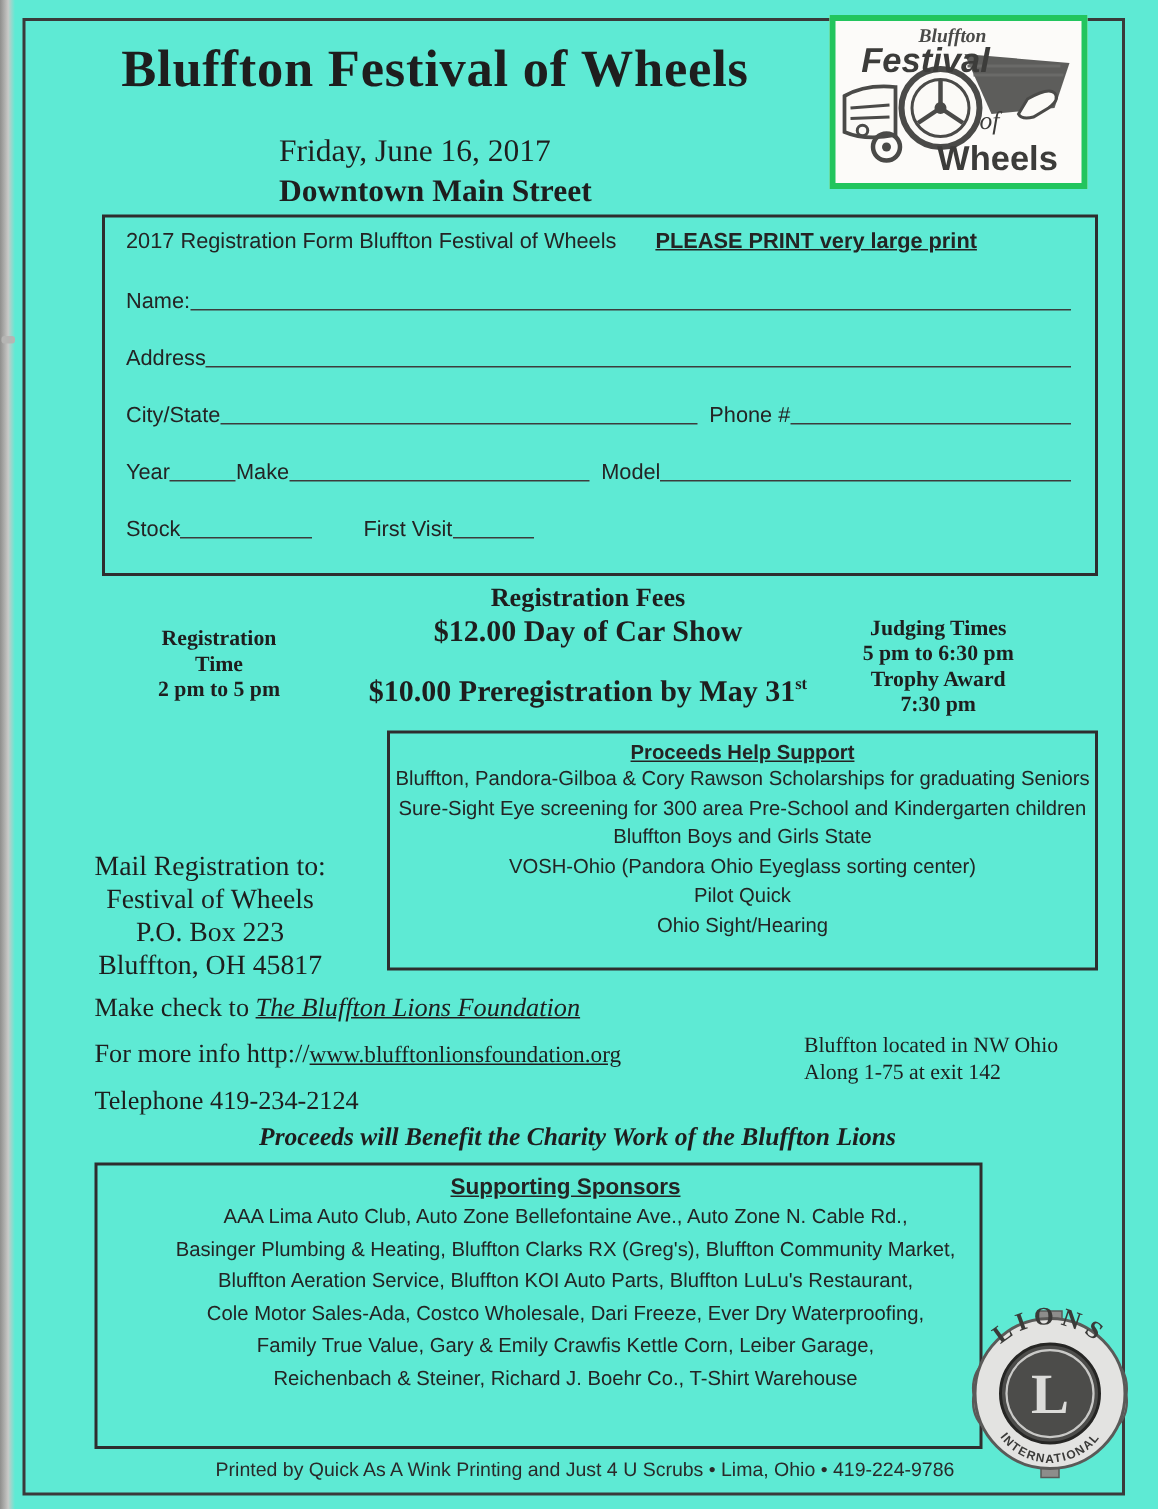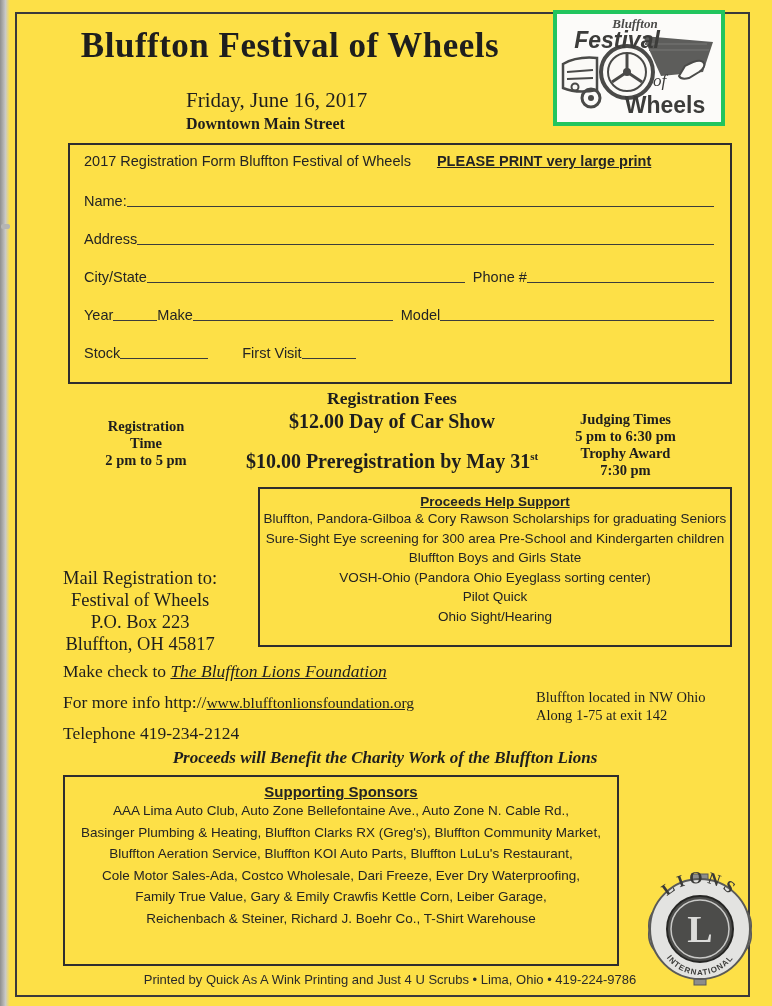--- a/index.html
+++ b/index.html
@@ -1,30 +1,30 @@
 <!DOCTYPE html>
 <html><head>
 <meta charset="utf-8">
 <style>
   html,body{margin:0;padding:0;background:#dcdcda;}
   .scan{
     position:relative;width:772px;height:1006px;margin:0 auto;
-    background:#fde047;overflow:hidden;
+    background:#5eead4;overflow:hidden;
     font-family:"Liberation Serif",serif;color:#1e1e1e;
   }
   .scan-edge{position:absolute;left:0;top:0;width:10px;height:1006px;
     background:linear-gradient(90deg,#8f8f8d 0,#c9c9c7 55%,rgba(251,250,247,0) 100%);}
   .scan-mark{position:absolute;left:1px;top:224px;width:9px;height:5px;background:#b5b5b3;border-radius:2px;}
   .page-border{position:absolute;left:15px;top:12px;width:731px;height:981px;border:2px solid #3a3a3a;}
   .abs{position:absolute;}
 
   .title{left:40px;top:26px;width:500px;text-align:center;font-size:35px;font-weight:bold;letter-spacing:.5px;}
   .datetime{left:186px;top:88px;text-align:left;}
   .date-line{font-size:21px;}
-  .loc-line{font-size:16px;font-weight:600;margin-top:2px;}
+  .loc-line{font-size:21px;font-weight:600;margin-top:2px;}
 
   
   .fow-logo{left:553px;top:10px;width:164px;height:108px;border:4px solid #22c55e;background:#fcfbf9;}
 
   
   .reg-box{left:68px;top:143px;width:660px;height:237px;border:2px solid #2e2e2e;
     font-family:"Liberation Sans",sans-serif;font-size:14.5px;color:#242424;}
   .form-row{position:absolute;left:14px;right:16px;display:flex;align-items:flex-end;white-space:nowrap;}
   .blank{border-bottom:1.5px solid #3c3c3c;height:15px;margin-bottom:2px;}
   .grow{flex:1;}
@@ -49,21 +49,21 @@
   .check-line{left:63px;top:661px;font-size:17.5px;}
   .payee{font-style:italic;text-decoration:underline;}
   .info-line{left:63px;top:692px;font-size:17.5px;}
   .url{text-decoration:underline;font-size:15.5px;}
   .phone-line{left:63px;top:723px;font-size:17.5px;}
   .loc-note{left:536px;top:688px;font-size:14.5px;line-height:18px;}
   .charity-line{left:60px;top:748px;width:650px;text-align:center;font-style:italic;font-weight:600;font-size:17px;}
 
   
   .sponsors-box{left:63px;top:775px;width:552px;height:187px;border:2px solid #2e2e2e;
-    font-family:"Liberation Sans",sans-serif;text-align:center;color:#242424;}
+    font-family:"Liberation Sans",sans-serif;text-align:center;color:#242424;padding-left:36px;}
   .sponsors-title{font-size:15px;font-weight:bold;text-decoration:underline;margin-top:6px;}
   .sponsor-line{font-size:13.5px;line-height:21.5px;}
 
   .lions-logo{left:637px;top:866px;width:126px;height:126px;}
   .footer-line{left:60px;top:972px;width:660px;text-align:center;
     font-family:"Liberation Sans",sans-serif;font-size:13px;color:#2a2a2a;}
 </style>
 </head>
 <body>
 

